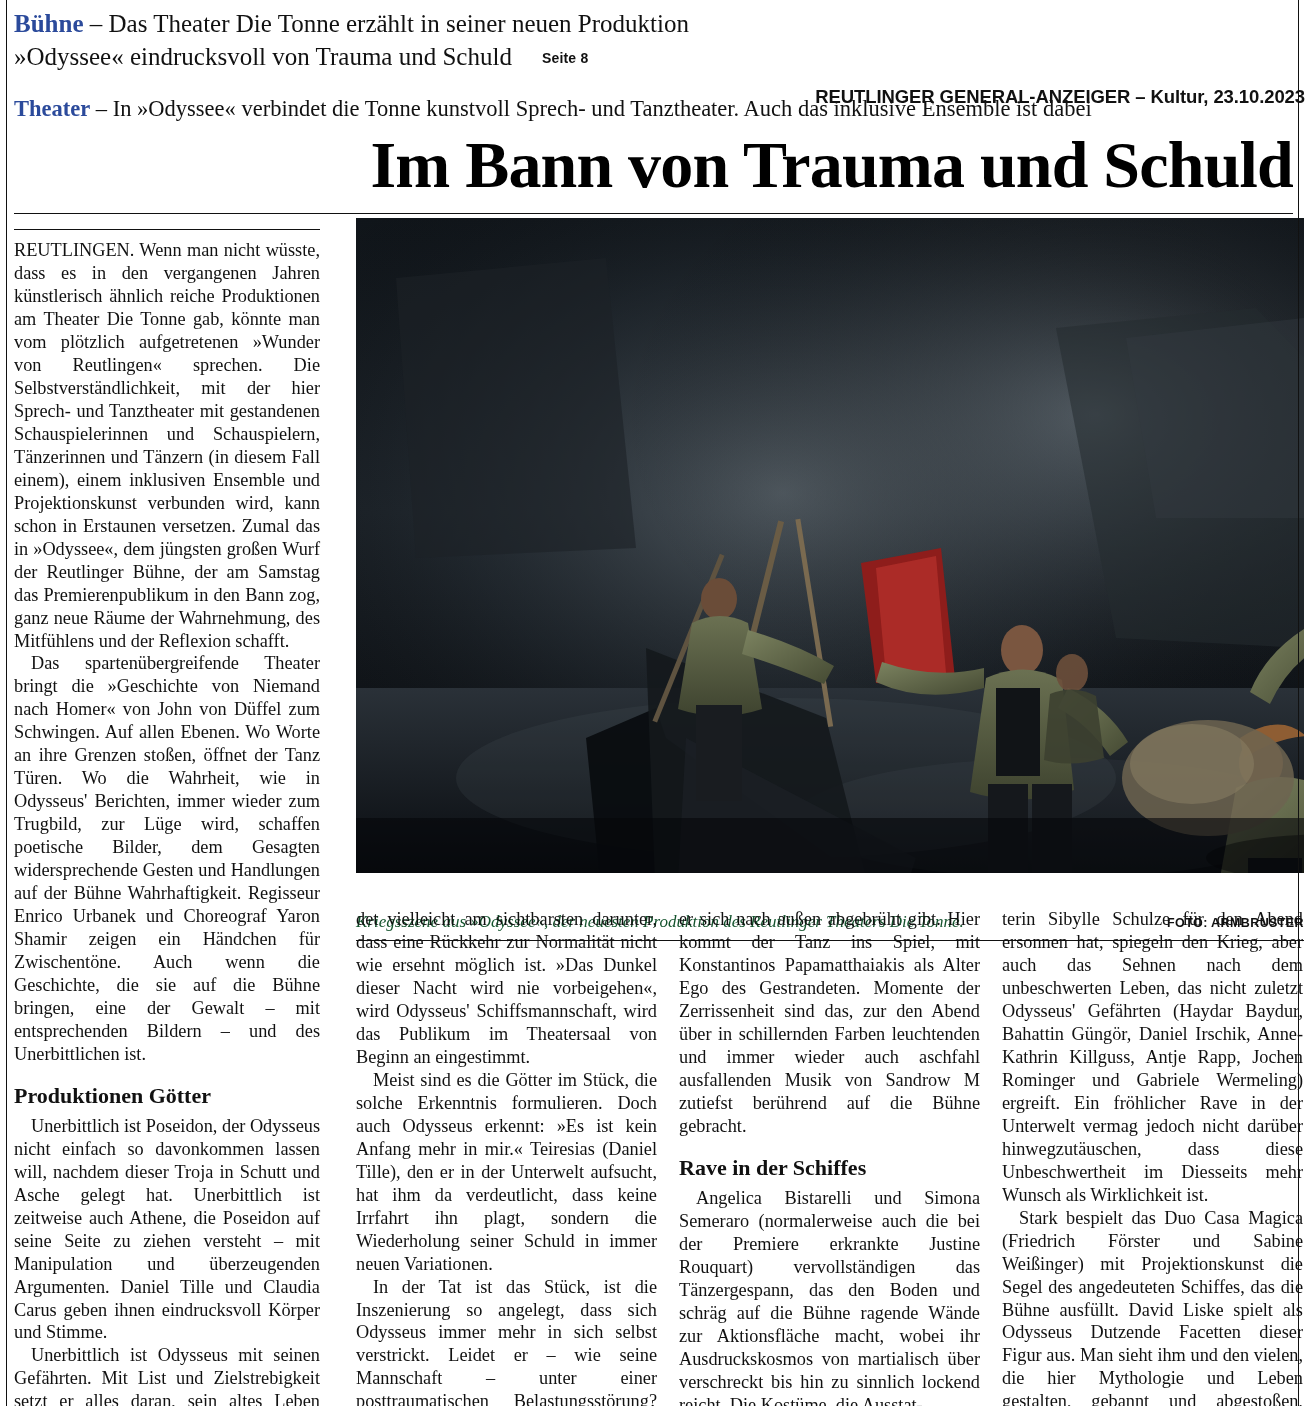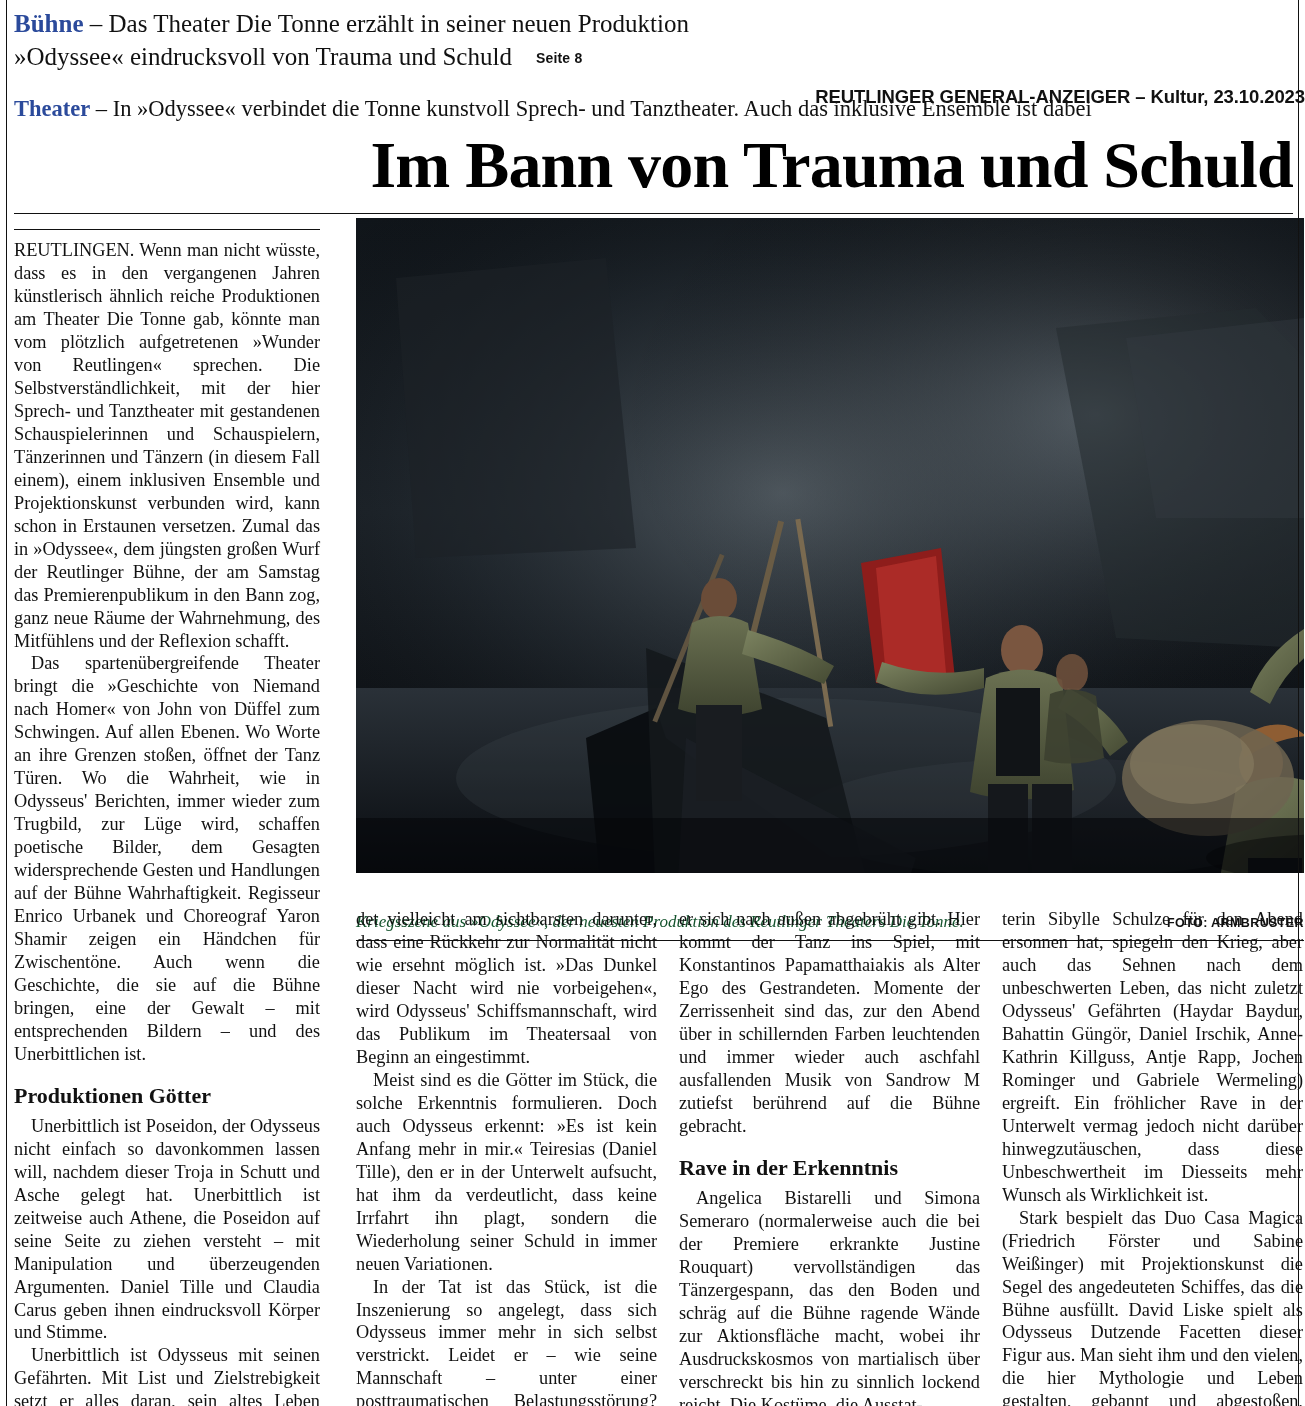--- a/index.html
+++ b/index.html
@@ -35,21 +35,21 @@
     color: #2b4a9b;
     font-weight: bold;
   }
   .teaser .dash { color: #111; }
   .teaser .page-ref {
     font-family: "Liberation Sans", sans-serif;
     font-size: 14px;
     font-weight: bold;
     letter-spacing: .2px;
     vertical-align: 2px;
-    padding-left: 24px;
+    padding-left: 30px;
   }
 
   .masthead {
     position: absolute;
     right: 0;
     top: 86px;
     font-family: "Liberation Sans", sans-serif;
     font-weight: bold;
     font-size: 18.5px;
     letter-spacing: -0.1px;
@@ -340,21 +340,21 @@
     </div>
 
     <div class="lower-cols">
       <div class="lcol">
         <p>det vielleicht am sichtbarsten darunter, dass eine Rückkehr zur Normalität nicht wie ersehnt möglich ist. »Das Dunkel dieser Nacht wird nie vorbeigehen«, wird Odysseus' Schiffsmannschaft, wird das Publikum im Theatersaal von Beginn an eingestimmt.</p>
         <p class="indent">Meist sind es die Götter im Stück, die solche Erkenntnis formulieren. Doch auch Odysseus erkennt: »Es ist kein Anfang mehr in mir.« Teiresias (Daniel Tille), den er in der Unterwelt aufsucht, hat ihm da verdeutlicht, dass keine Irrfahrt ihn plagt, sondern die Wiederholung seiner Schuld in immer neuen Variationen.</p>
         <p class="indent">In der Tat ist das Stück, ist die Inszenierung so angelegt, dass sich Odysseus immer mehr in sich selbst verstrickt. Leidet er – wie seine Mannschaft – unter einer posttraumatischen Belastungsstörung? Vieles deutet darauf hin, auch wenn</p>
       </div>
       <div class="lcol">
         <p>er sich nach außen abgebrüht gibt. Hier kommt der Tanz ins Spiel, mit Konstantinos Papamatthaiakis als Alter Ego des Gestrandeten. Momente der Zerrissenheit sind das, zur den Abend über in schillernden Farben leuchtenden und immer wieder auch aschfahl ausfallenden Musik von Sandrow M zutiefst berührend auf die Bühne gebracht.</p>
-        <div class="subhead">Rave in der Erkenntnis</div>
+        <div class="subhead">Rave in der Schiffes</div>
         <p class="indent">Angelica Bistarelli und Simona Semeraro (normalerweise auch die bei der Premiere erkrankte Justine Rouquart) vervollständigen das Tänzergespann, das den Boden und schräg auf die Bühne ragende Wände zur Aktionsfläche macht, wobei ihr Ausdruckskosmos von martialisch über verschreckt bis hin zu sinnlich lockend reicht. Die Kostüme, die Ausstat-</p>
       </div>
       <div class="lcol">
         <p>terin Sibylle Schulze für den Abend ersonnen hat, spiegeln den Krieg, aber auch das Sehnen nach dem unbeschwerten Leben, das nicht zuletzt Odysseus' Gefährten (Haydar Baydur, Bahattin Güngör, Daniel Irschik, Anne-Kathrin Killguss, Antje Rapp, Jochen Rominger und Gabriele Wermeling) ergreift. Ein fröhlicher Rave in der Unterwelt vermag jedoch nicht darüber hinwegzutäuschen, dass diese Unbeschwertheit im Diesseits mehr Wunsch als Wirklichkeit ist.</p>
         <p class="indent">Stark bespielt das Duo Casa Magica (Friedrich Förster und Sabine Weißinger) mit Projektionskunst die Segel des angedeuteten Schiffes, das die Bühne ausfüllt. David Liske spielt als Odysseus Dutzende Facetten dieser Figur aus. Man sieht ihm und den vielen, die hier Mythologie und Leben gestalten, gebannt und abgestoßen, berührt und betroffen zu. (GEA)</p>
       </div>
     </div>
 
   </div>
 

